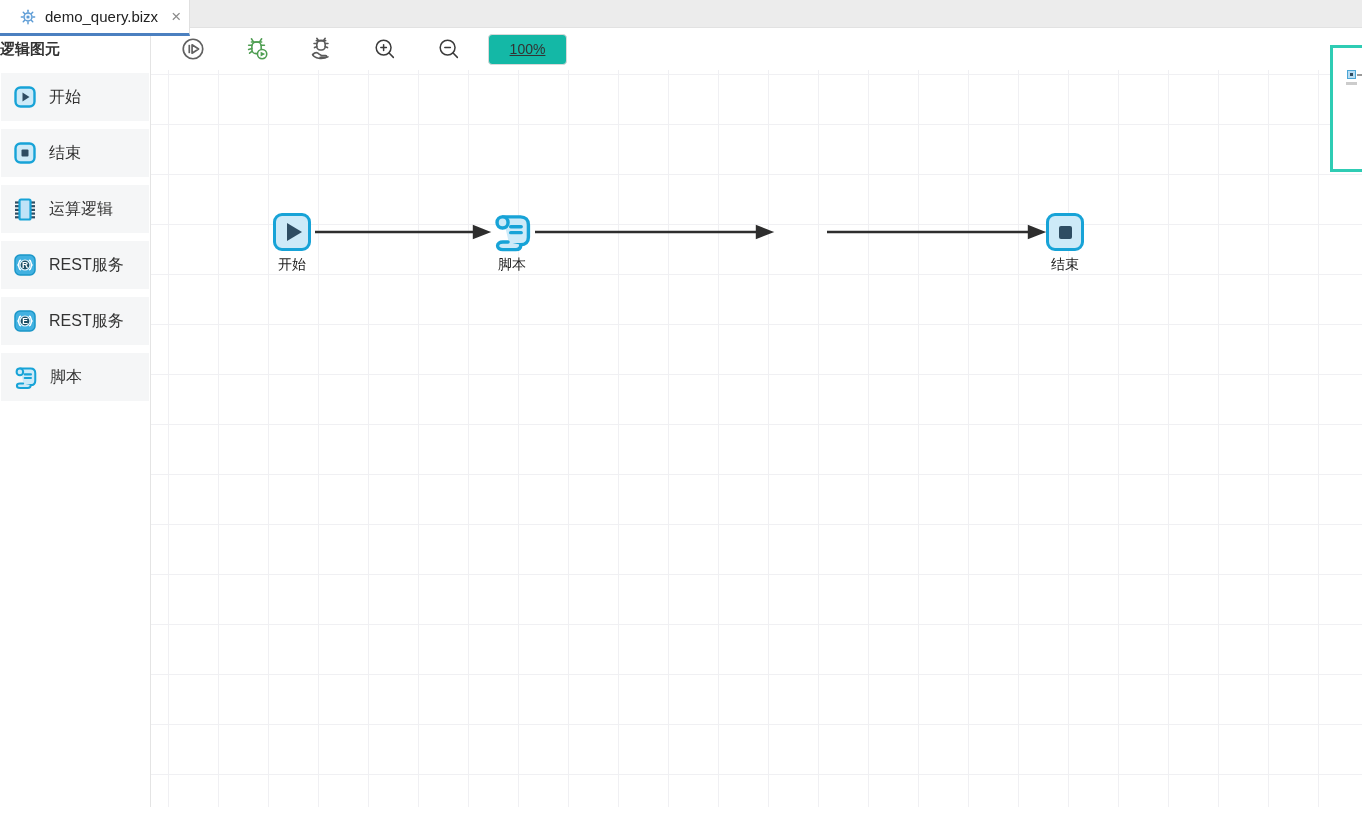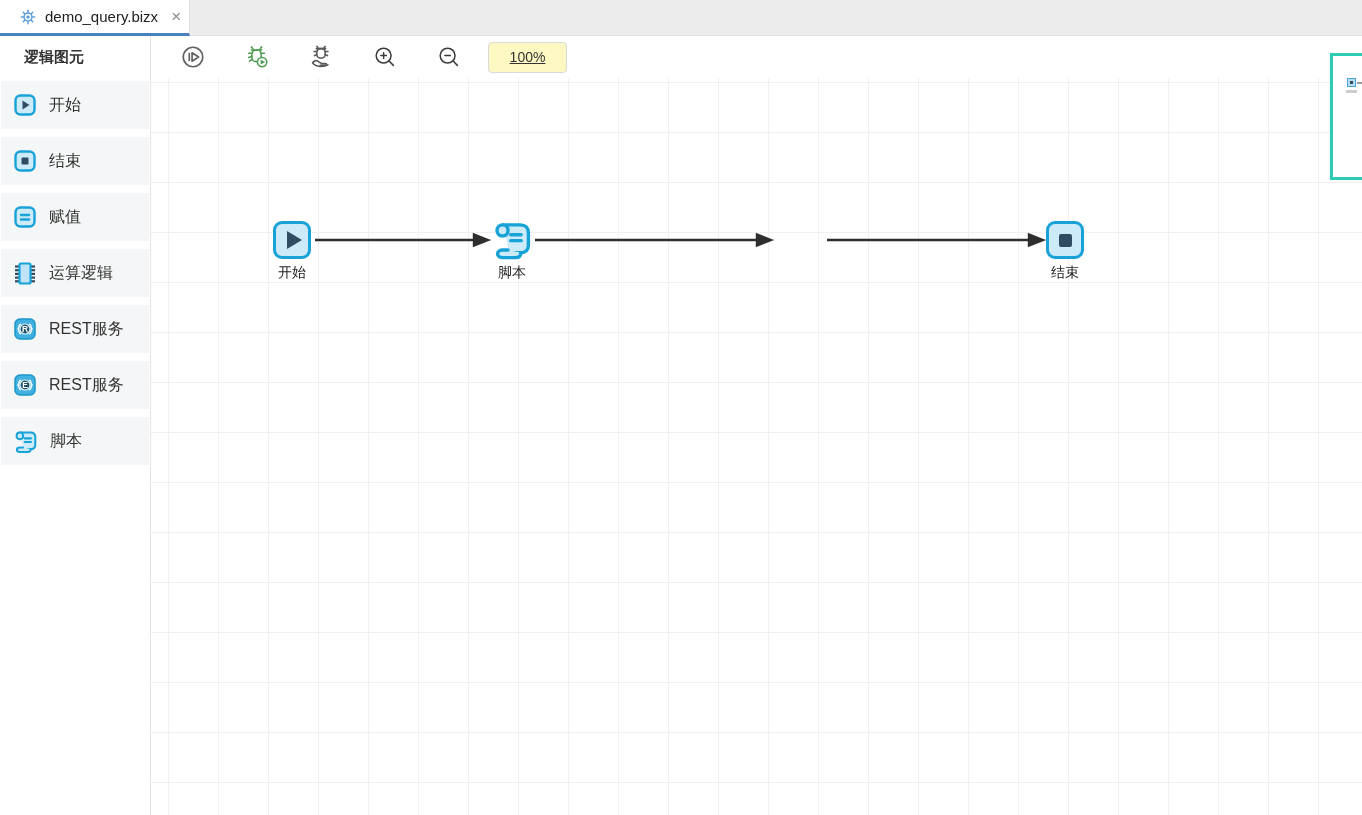--- a/index.html
+++ b/index.html
@@ -1,46 +1,46 @@
 <!DOCTYPE html>
 <html><head>
 <meta charset="utf-8">
 <style>
   * { margin:0; padding:0; box-sizing:border-box; }
   html,body { width:1362px; height:815px; overflow:hidden; background:#fff;
               font-family:"Liberation Sans","DejaVu Sans",sans-serif; }
 
   
-  .tabbar { height:36px; background:#ececec; display:flex; position:relative; }
+  .tabbar { height:28px; background:#ececec; display:flex; position:relative; }
   .tabbar::after { content:''; position:absolute; left:0; right:0; bottom:0; height:1px; background:#e2e2e2; }
   .tab { width:190px; height:36px; background:#fff; display:flex; align-items:center;
          padding:0 8px 0 20px; gap:9px; border-bottom:3px solid #4b80c0;
          border-right:1px solid #e0e0e0; position:relative; z-index:2; cursor:pointer; }
   .tab-title { font-size:15px; color:#222; white-space:nowrap; }
   .tab-close { font-size:17px; color:#8a8a8a; margin-left:4px; line-height:1; cursor:pointer; }
 
   .main { display:flex; height:779px; }
 
   
   .sidebar { width:151px; border-right:1px solid #e4e4e4; background:#fff; flex:0 0 151px; }
-  .sidebar-header { height:42px; display:flex; align-items:center; padding-left:24px;
+  .sidebar-header { height:42px; display:flex; align-items:center; 
                     font-size:15px; font-weight:bold; color:#333; }
   .side-items { padding-top:3px; }
   .side-item { height:48px; margin:0 1px 8px 1px; background:#f5f6f7; display:flex;
                align-items:center; padding-left:12px; gap:12px; cursor:pointer; }
   .side-item .lbl { font-size:16px; color:#333; }
 
   
   .canvas { position:relative; flex:1; overflow:hidden; background:#fff; }
   .toolbar { height:42px; display:flex; align-items:center; padding-left:28px; }
   .tb-btn { width:28px; height:28px; margin-right:36px; display:flex; align-items:center;
             justify-content:center; cursor:pointer; flex:0 0 auto; }
   .tb-btn:nth-of-type(5) { margin-right:25px; }
   .zoom-pill { width:79px; height:31px; border:1px solid #d9d9d9; border-radius:4px;
-               background:#fef9c3; display:flex; align-items:center; justify-content:center;
+               background:#14b8a6; display:flex; align-items:center; justify-content:center;
                font-size:14px; color:#333; cursor:pointer;text-decoration:underline; }
 
   .gridarea { position:absolute; left:0; right:0; top:42px; bottom:0;
     background-image: linear-gradient(to right, #f0f0f3 1px, transparent 1px),
                       linear-gradient(to bottom, #f0f0f3 1px, transparent 1px);
     background-size:50px 50px; background-position:17px 4px; }
 
   .edges { position:absolute; inset:0; width:100%; height:100%; }
 
   .flow-node { position:absolute; width:100px; display:flex; flex-direction:column;
@@ -107,30 +107,20 @@
       <div class="side-item">
         <span style="display:flex">
           <svg width="24" height="24" viewBox="0 0 24 24">
             <rect x="2.5" y="2.5" width="19" height="19" rx="5" fill="#cdeaf8" stroke="#17a3d7" stroke-width="2.4"></rect>
             <rect x="8.5" y="8.5" width="7" height="7" rx="1" fill="#2e4d63"></rect>
           </svg>
         </span>
         <span class="lbl">结束</span>
       </div>
 
-      <div class="side-item">
-        <span style="display:flex">
-          <svg width="24" height="24" viewBox="0 0 24 24">
-            <rect x="2.5" y="2.5" width="19" height="19" rx="5" fill="#cdeaf8" stroke="#17a3d7" stroke-width="2.4"></rect>
-            <line x1="8" y1="10" x2="16" y2="10" stroke="#17a3d7" stroke-width="2.4" stroke-linecap="round"></line>
-            <line x1="8" y1="14.5" x2="16" y2="14.5" stroke="#17a3d7" stroke-width="2.4" stroke-linecap="round"></line>
-          </svg>
-        </span>
-        <span class="lbl">赋值</span>
-      </div>
 
 
       <div class="side-item">
         <span style="display:flex">
           <svg width="24" height="24" viewBox="0 0 24 24">
             <g fill="#2e4d63">
               <rect x="2" y="4.4" width="6" height="2.2"></rect>
                 <rect x="2" y="8.1" width="6" height="2.2"></rect>
               <rect x="2" y="11.8" width="6" height="2.2"></rect>
                 <rect x="2" y="15.5" width="6" height="2.2"></rect>

